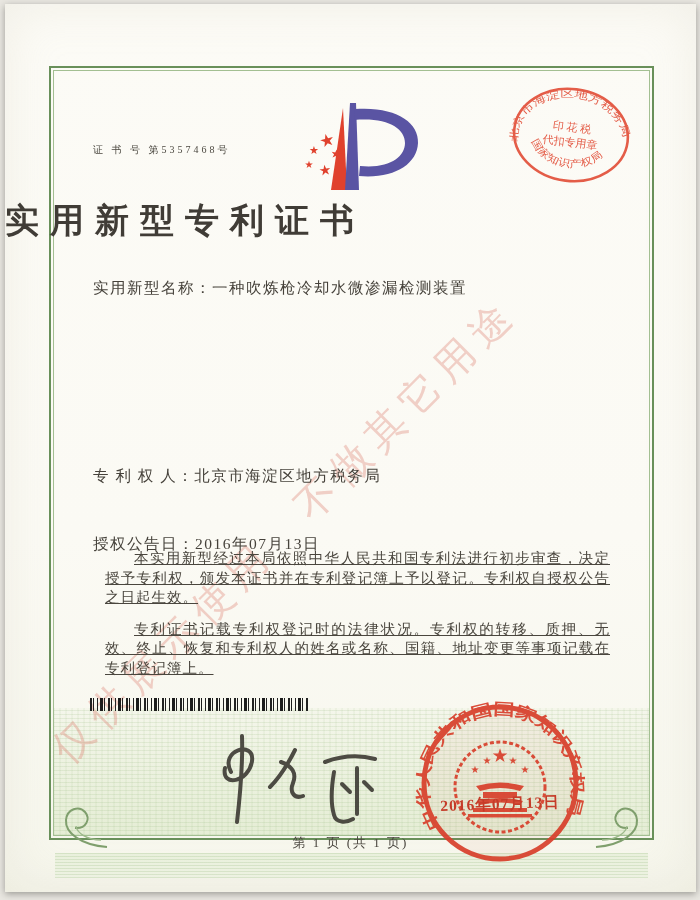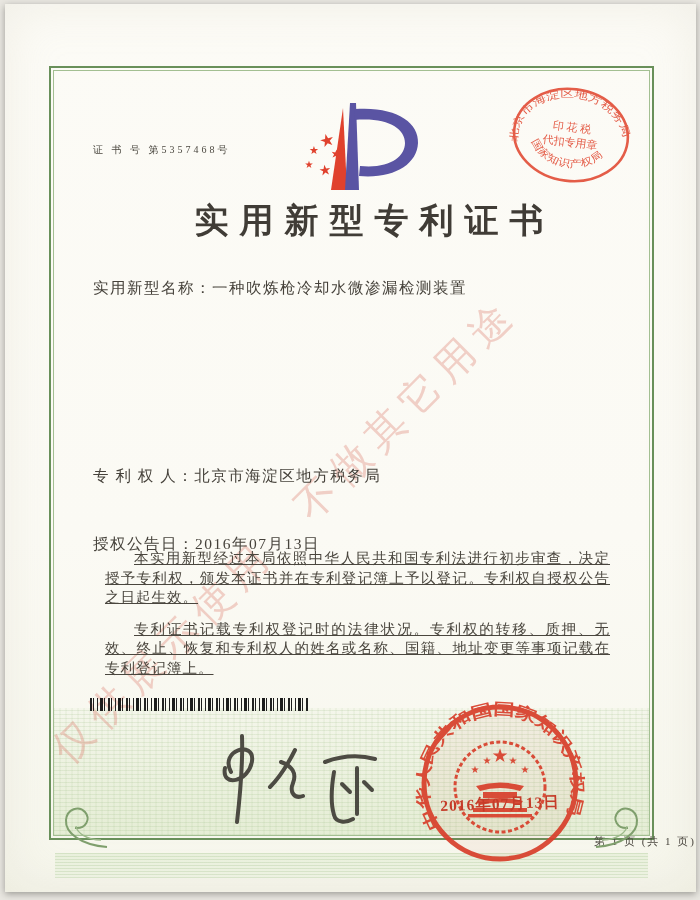--- a/index.html
+++ b/index.html
@@ -27,22 +27,22 @@
   .watermark{position:absolute;left:74px;top:716px;white-space:nowrap;
       font-size:40px;letter-spacing:9px;color:rgba(219,122,109,.34);
       transform:rotate(-45deg);transform-origin:0 100%;font-weight:400;
       pointer-events:none;}
   
   .cert-no{position:absolute;left:88px;top:96px;font-size:10px;letter-spacing:3px;
       color:#4b4840;margin-top:43px;}
   .logo{position:absolute;left:292px;top:84px;width:150px;height:106px;}
   .tax-stamp{position:absolute;left:500px;top:76px;width:132px;height:110px;
       transform:rotate(7deg);opacity:.92;}
-  .title{position:absolute;left:0;right:0;top:194px;text-align:center;
-      font-size:34px;font-weight:bold;letter-spacing:11px;color:#403c36;padding-left:48px;}
+  .title{position:absolute;left:0;right:0;top:194px;
+      font-size:34px;font-weight:bold;letter-spacing:11px;color:#403c36;}
   
   .field{position:absolute;left:88px;font-size:15.5px;color:#46423b;
       letter-spacing:1.5px;white-space:nowrap;}
   .f0{top:274px;} .f1{top:326px;} .f2{top:376px;}
   .f3{top:420px;} .f4{top:462px;} .f5{top:530px;}
   
   .paras{position:absolute;left:88px;right:74px;top:533px;color:#4a463e;}
   .paras p{margin:12px;text-indent:2em;font-size:14.5px;line-height:19.5px;
       letter-spacing:1px;text-align:justify;text-decoration:underline;}
   
@@ -54,22 +54,22 @@
   
   .officer{position:absolute;left:88px;top:752px;font-family:"Liberation Sans","DejaVu Sans",sans-serif;
       font-size:17px;color:#2f2d29;letter-spacing:3px;line-height:30px;}
   .signature{position:absolute;left:192px;top:726px;width:195px;height:98px;}
   
   .gov-seal{position:absolute;left:406px;top:690px;width:178px;height:178px;opacity:.93;}
   .seal-date{position:absolute;left:408px;top:790px;width:174px;text-align:center;
       font-size:15.5px;color:#c53c29;letter-spacing:1px;transform:rotate(-2deg);
       font-weight:bold;}
   
-  .page-footer{position:absolute;left:0;right:0;top:830px;text-align:right;
-      font-size:11px;color:#4a463f;letter-spacing:2px;}
+  .page-footer{position:absolute;left:0;right:0;top:830px;text-align:center;
+      font-size:13px;color:#4a463f;letter-spacing:2px;}
   .flourish{position:absolute;width:52px;height:50px;}
   .fl-left{left:52px;top:796px;}
   .fl-right{right:50px;top:796px;transform:scaleX(-1);}
   svg text{font-family:"Liberation Serif","DejaVu Serif",serif;}
 </style>
 </head>
 <body>
 
 <div class="photo">
   <div class="paper">

